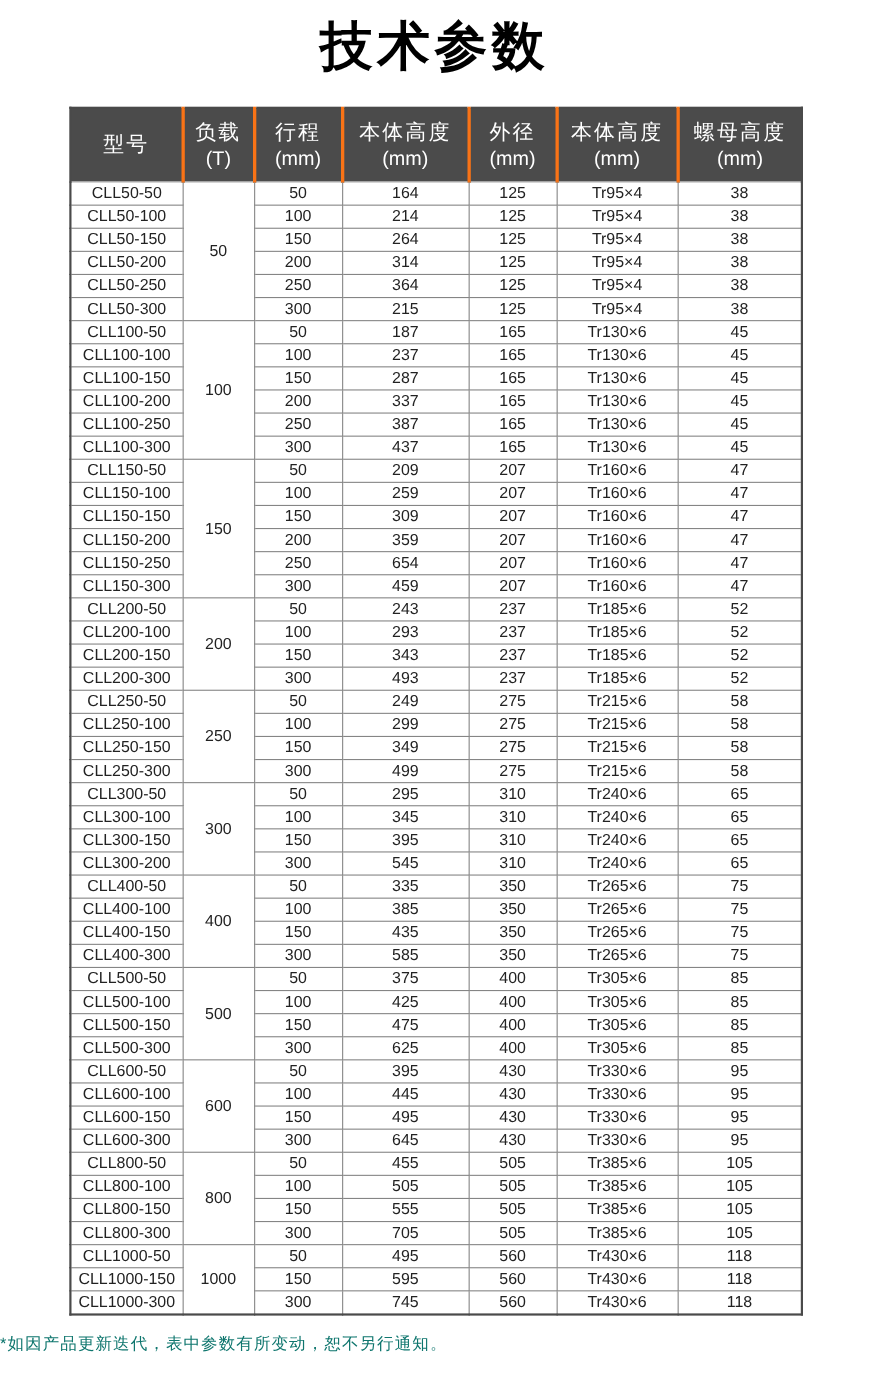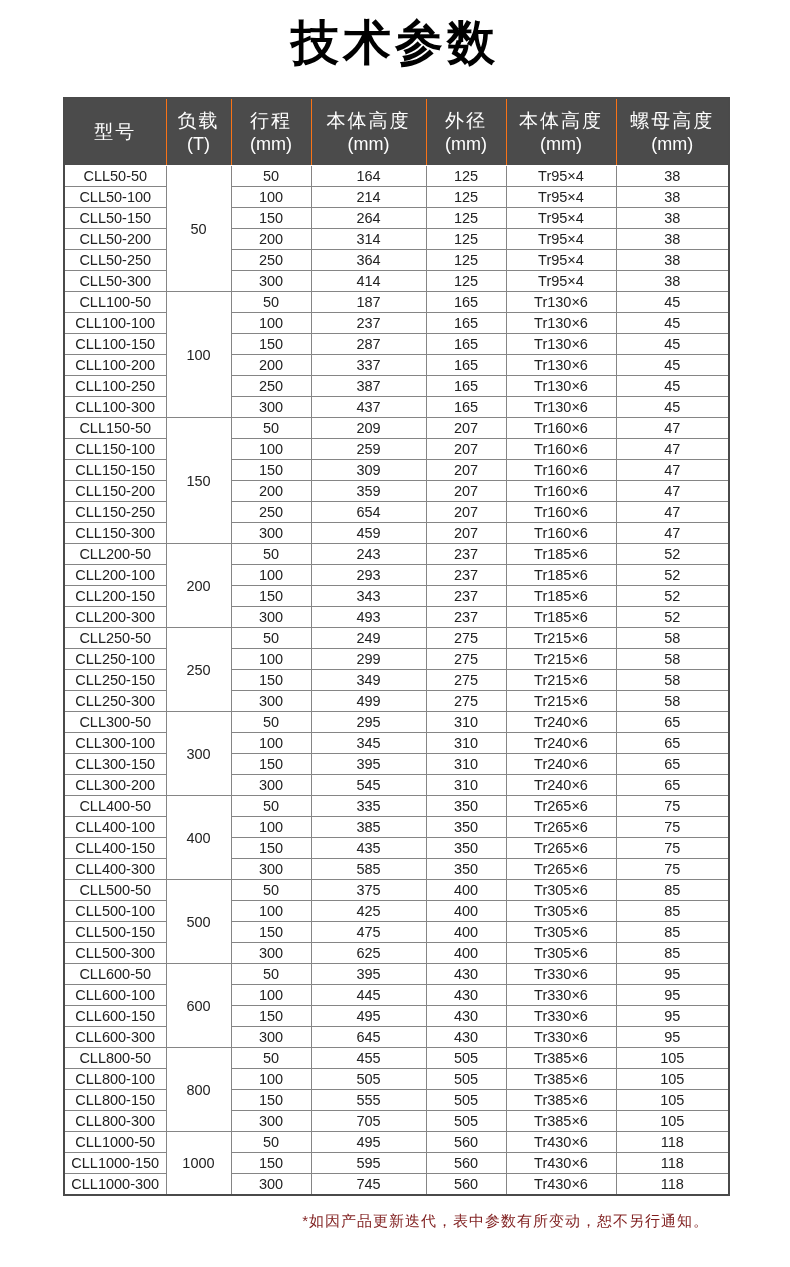--- a/index.html
+++ b/index.html
@@ -38,21 +38,21 @@
   col.c-od      { width: 80px; }
   col.c-plunger { width: 110px; }
   col.c-nut     { width: 113px; }
   thead th {
     background: #4b4b4b;
     color: #ffffff;
     font-weight: normal;
     height: 66px;
     padding: 0;
     vertical-align: middle;
-    border-left: 1px solid #f97316;
+    border-left: 3px solid #f97316;
     border-bottom: 1px solid #ffffff;
   }
   thead th:first-child { border-left: none; }
   .h-label {
     font-size: 19px;
     letter-spacing: 2px;
     line-height: 24px;
   }
   .h-unit {
     font-size: 18px;
@@ -66,23 +66,22 @@
     height: 20px;
     padding: 0;
     font-size: 14.5px;
     color: #222222;
     line-height: 20px;
     white-space: nowrap;
     overflow: hidden;
   }
   .footnote {
     margin: 16px 81px 0 0;
-    text-align: right;
     font-size: 15px;
-    color: #7f1d1d;
+    color: #0f766e;
     letter-spacing: 1px;
   }
 </style>
 </head>
 <body>
 
 <div class="page">
   <h1 class="title">技术参数</h1>
 
   <table class="spec-table">
@@ -164,21 +163,21 @@
           <td>CLL50-250</td>
           <td>250</td>
           <td>364</td>
           <td>125</td>
           <td>Tr95×4</td>
           <td>38</td>
         </tr>
         <tr>
           <td>CLL50-300</td>
           <td>300</td>
-          <td>414</td>
+          <td>215</td>
           <td>125</td>
           <td>Tr95×4</td>
           <td>38</td>
         </tr>
         <tr>
           <td>CLL100-50</td>
           <td rowspan="6">100</td>
           <td>50</td>
           <td>187</td>
           <td>165</td>

